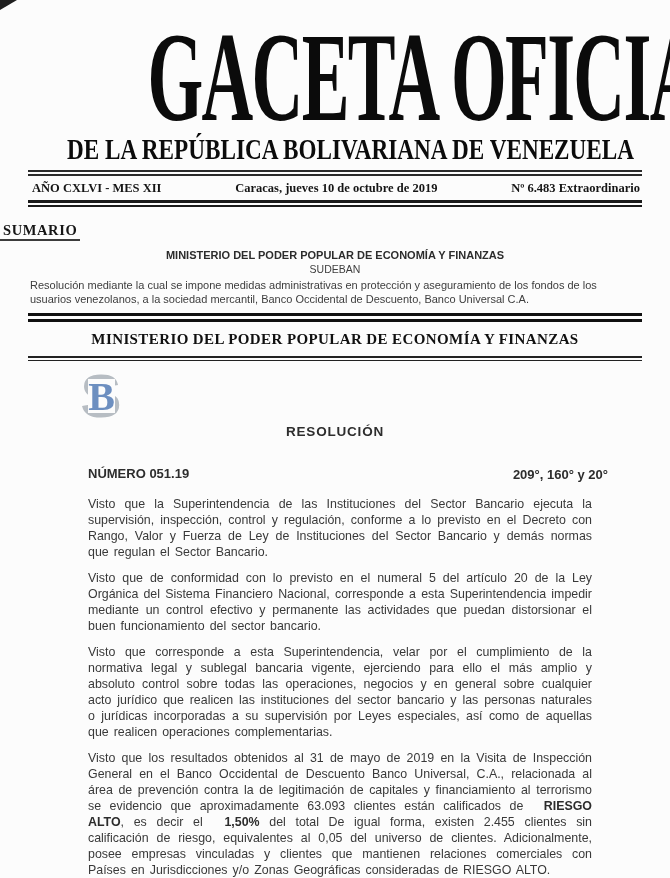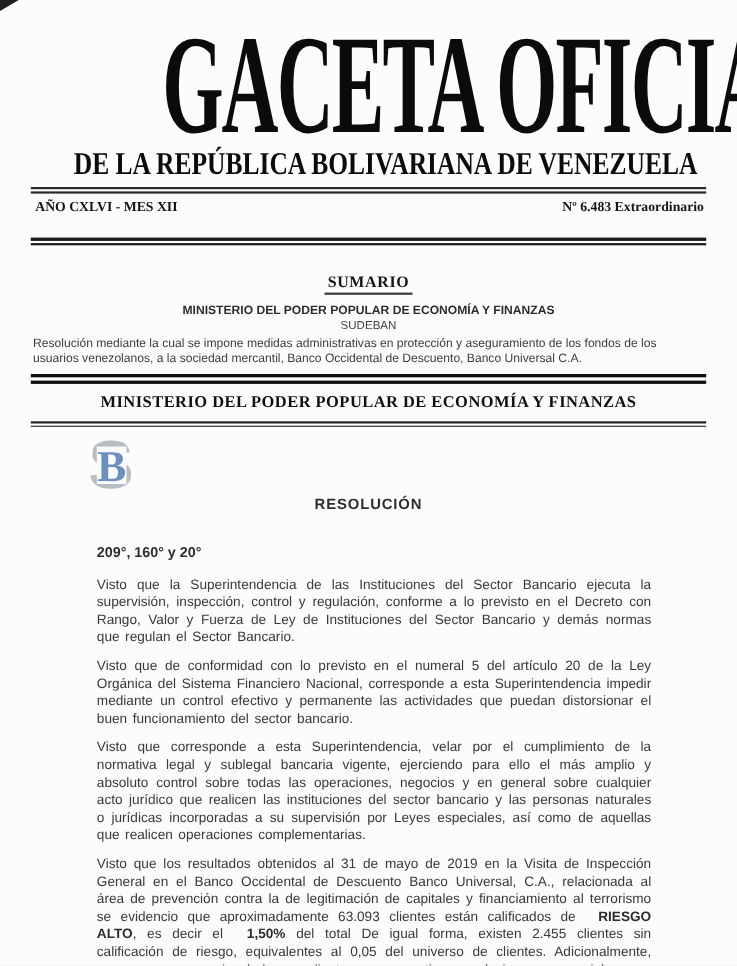--- a/index.html
+++ b/index.html
@@ -46,26 +46,26 @@
   }
   
   .rule { margin-left:28px; margin-right:28px; }
   .rule-a { margin-top:6px;  height:2px; border-top:2px solid #2a2a2a; border-bottom:2px solid #2a2a2a; }
   .rule-b { margin-top:0px;  height:2px; border-top:3px solid #1a1a1a; border-bottom:2px solid #1a1a1a; }
   .rule-c { margin-top:7px;  height:3px; border-top:3px solid #101010; border-bottom:3px solid #101010; }
   .rule-d { margin-top:8px;  height:2px; border-top:2px solid #222;    border-bottom:1px solid #222; }
   
   .dateline {
     display:flex; justify-content:space-between; align-items:center;
-    padding:5px 30px 20px 32px;
+    padding:5px 30px 4px 32px;
     font-family:"Liberation Serif", serif;
     font-weight:bold; font-size:12.5px; color:#151515;
   }
   
-  .sumario-heading { text-align:center; margin-top:25px; }
+  .sumario-heading { margin-top:14px; }
   .sumario-heading span {
     font-family:"Liberation Serif", serif;
     font-weight:bold; font-size:14.5px; letter-spacing:0.6px; color:#161616;
     border-bottom:2px solid #3c3c3c; padding:0 3px 1px;
   }
   .sumario-ministry { margin-top:10px; text-align:center; font-weight:bold; font-size:11px; color:#2c2c2c; }
   .sumario-agency   { margin-top:2px;  text-align:center; font-size:10.5px; color:#3d3d3d; }
   .sumario-entry    { margin:3px 30px 0; text-align:left; font-size:11px; line-height:14px; color:#3d3d3d; }
   
   .ministry-heading {
@@ -104,20 +104,21 @@
 <div class="page">
   <div class="corner-mark"></div>
 
   <div class="masthead-title">GACETA OFICIAL</div>
   <div class="masthead-subtitle">DE LA REPÚBLICA BOLIVARIANA DE VENEZUELA</div>
 
   <div class="rule rule-a"></div>
 
   <div class="dateline">
     <span>AÑO CXLVI  -  MES XII</span>
+    <span>Caracas, jueves 10 de octubre de 2019</span>
     <span>Nº 6.483 Extraordinario</span>
   </div>
 
   <div class="rule rule-b"></div>
 
   <div class="sumario-heading">
     <span>SUMARIO</span>
   </div>
   <div class="sumario-ministry">MINISTERIO DEL PODER POPULAR DE ECONOMÍA Y FINANZAS</div>
   <div class="sumario-agency">SUDEBAN</div>
@@ -135,20 +136,21 @@
         <text x="29" y="47" text-anchor="middle" font-family="Liberation Sans, sans-serif" font-weight="bold" font-size="62" fill="#b7bdc3">S</text>
         <rect x="16" y="9" width="27" height="34" fill="#fcfcfc"></rect>
         <text x="29.5" y="40" text-anchor="middle" font-family="Liberation Serif, serif" font-weight="bold" font-size="40" fill="#6d8fc0">B</text>
       </svg>
     </div>
   </div>
 
   <div class="resolution-heading">RESOLUCIÓN</div>
 
   <div class="meta-row">
+    <div class="meta-number">NÚMERO 051.19</div>
     <div class="meta-date">
       <div>209°, 160° y 20°</div>
     </div>
   </div>
 
   <div class="doc-body">
     <p>Visto que la Superintendencia de las Instituciones del Sector Bancario ejecuta la supervisión, inspección, control y regulación, conforme a lo previsto en el Decreto con Rango, Valor y Fuerza de Ley de Instituciones del Sector Bancario y demás normas que regulan el Sector Bancario.</p>
     <p>Visto que de conformidad con lo previsto en el numeral 5 del artículo 20 de la Ley Orgánica del Sistema Financiero Nacional, corresponde a esta Superintendencia impedir mediante un control efectivo y permanente las actividades que puedan distorsionar el buen funcionamiento del sector bancario.</p>
     <p>Visto que corresponde a esta Superintendencia, velar por el cumplimiento de la normativa legal y sublegal bancaria vigente, ejerciendo para ello el más amplio y absoluto control sobre todas las operaciones, negocios y en general sobre cualquier acto jurídico que realicen las instituciones del sector bancario y las personas naturales o jurídicas incorporadas a su supervisión por Leyes especiales, así como de aquellas que realicen operaciones complementarias.</p>
     <p><span>Visto que los resultados obtenidos al 31 de mayo de 2019 en la Visita de Inspección General en el Banco Occidental de Descuento Banco Universal, C.A., relacionada al área de prevención contra la de legitimación de capitales y financiamiento al terrorismo se evidencio que aproximadamente 63.093 clientes están calificados de </span><strong>RIESGO ALTO</strong><span>, es decir el </span><strong>1,50%</strong><span> del total De igual forma, existen 2.455 clientes sin calificación de riesgo, equivalentes al 0,05 del universo de clientes. Adicionalmente, posee empresas vinculadas y clientes que mantienen relaciones comerciales con Países en Jurisdicciones y/o Zonas Geográficas consideradas de RIESGO ALTO.</span></p>

